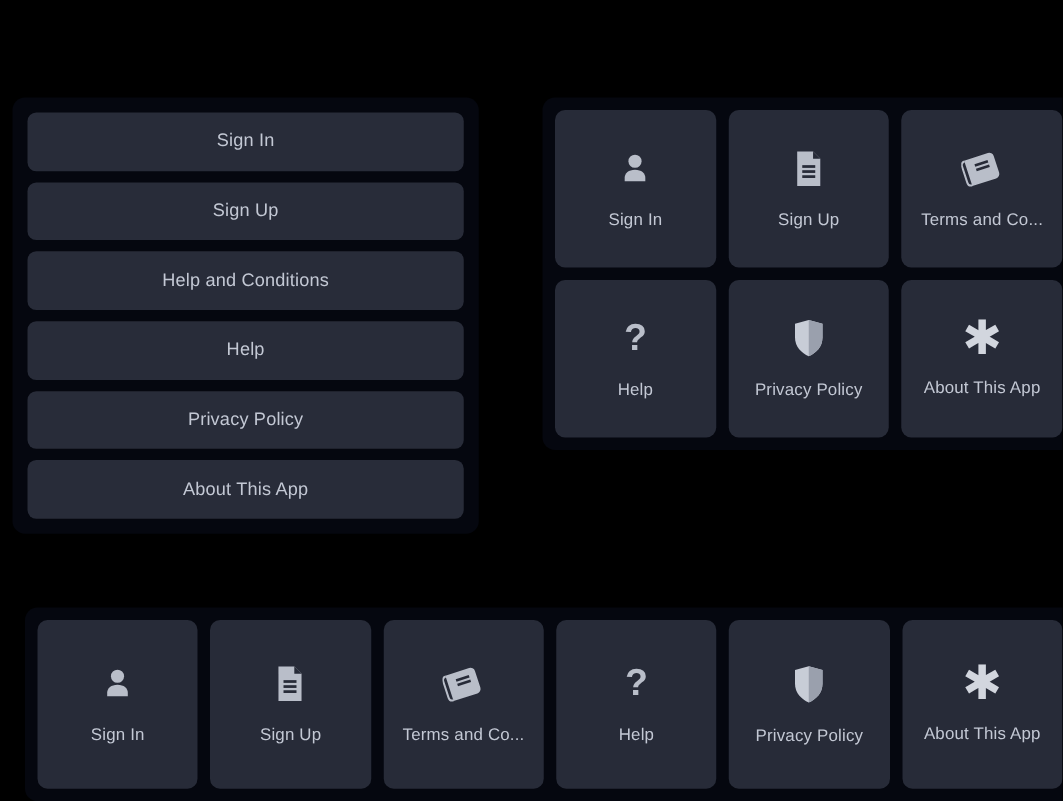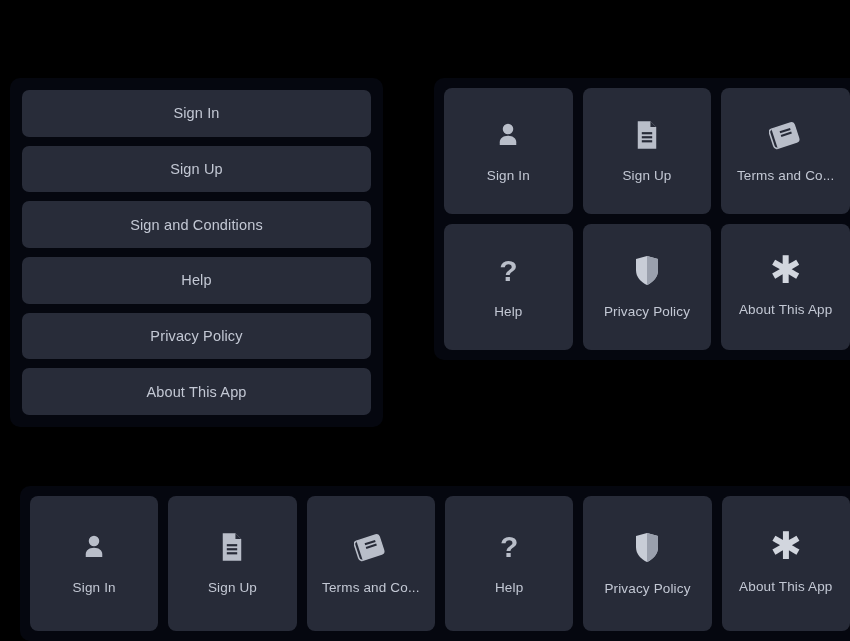--- a/index.html
+++ b/index.html
@@ -140,21 +140,21 @@
 <div id="root">
 
   <div class="panel" id="list-panel">
     <button class="list-button">
         <span>Sign In</span>
       </button>
     <button class="list-button">
         <span>Sign Up</span>
       </button>
     <button class="list-button">
-        <span>Sign and Conditions</span>
+        <span>Help and Conditions</span>
       </button>
     <button class="list-button">
         <span>Help</span>
       </button>
     <button class="list-button">
         <span>Privacy Policy</span>
       </button>
     <button class="list-button">
         <span>About This App</span>
       </button>

